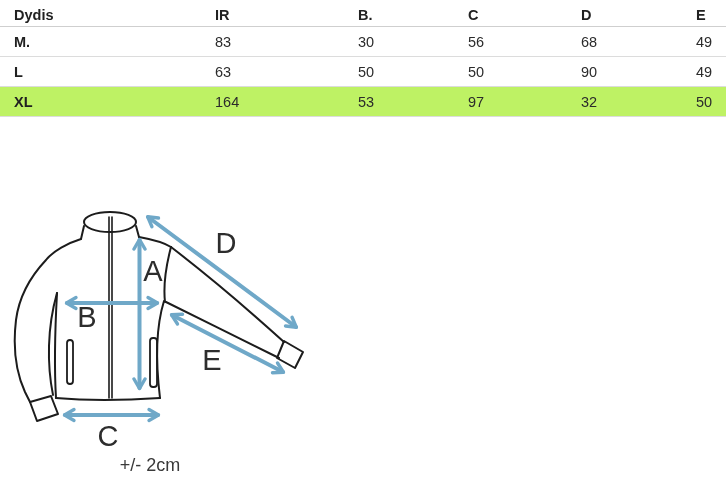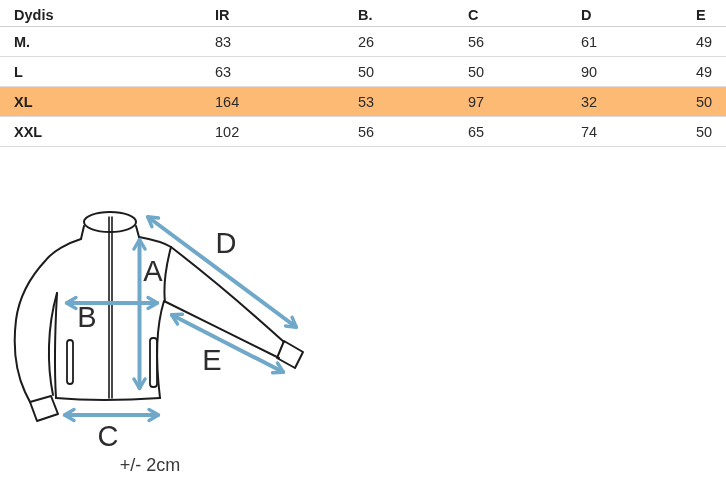--- a/index.html
+++ b/index.html
@@ -41,21 +41,21 @@
     color: #2b2b2b;
     border-bottom: 1px solid #dcdcdc;
     vertical-align: middle;
     white-space: nowrap;
   }
   table.size-table td.size-col {
     font-weight: 700;
     color: #212121;
   }
   table.size-table tr.row-xl td {
-    background: #fdba74;
+    background: #bef264;
   }
 
   
   .diagram-wrap {
     position: absolute;
     left: 0;
     top: 180px;
     width: 330px;
     height: 301px;
   }
@@ -92,47 +92,39 @@
       <th>B.</th>
       <th>C</th>
       <th>D</th>
       <th>E</th>
     </tr>
   </thead>
   <tbody>
     <tr>
       <td class="size-col">M.</td>
       <td>83</td>
-      <td>26</td>
+      <td>30</td>
       <td>56</td>
-      <td>61</td>
+      <td>68</td>
       <td>49</td>
     </tr>
     <tr>
       <td class="size-col">L</td>
       <td>63</td>
       <td>50</td>
       <td>50</td>
       <td>90</td>
       <td>49</td>
     </tr>
     <tr class="row-xl">
       <td class="size-col">XL</td>
       <td>164</td>
       <td>53</td>
       <td>97</td>
       <td>32</td>
-      <td>50</td>
-    </tr>
-    <tr>
-      <td class="size-col">XXL</td>
-      <td>102</td>
-      <td>56</td>
-      <td>65</td>
-      <td>74</td>
       <td>50</td>
     </tr>
   </tbody>
 </table>
 
 <div class="diagram-wrap">
   <svg width="330" height="301" viewBox="0 0 330 301">
     <defs>
       <marker id="ah" viewBox="0 0 16 16" markerWidth="16" markerHeight="16" refX="12" refY="8" orient="auto-start-reverse" markerUnits="userSpaceOnUse">
         <path d="M3,2.5 L12.5,8 L3,13.5" fill="none" stroke="#6fa8c8" stroke-width="3.4" stroke-linecap="round" stroke-linejoin="round"></path>

